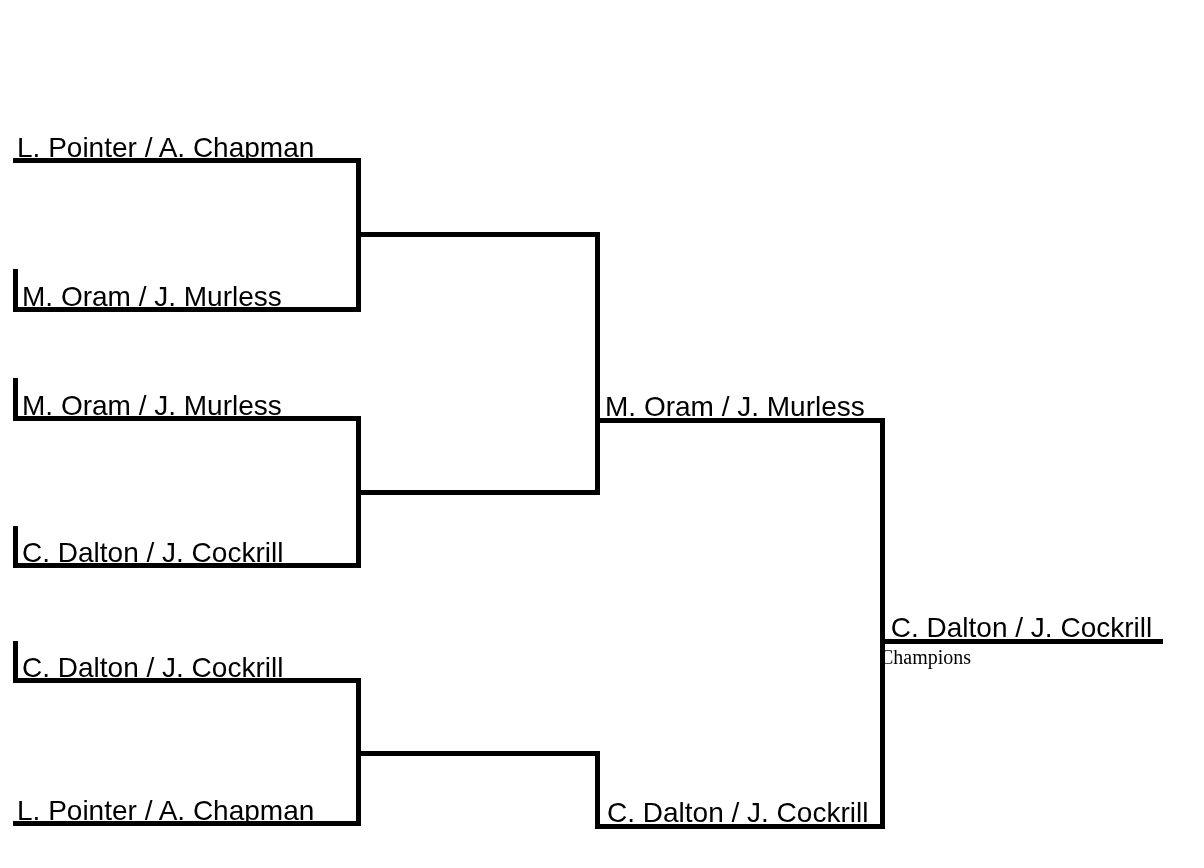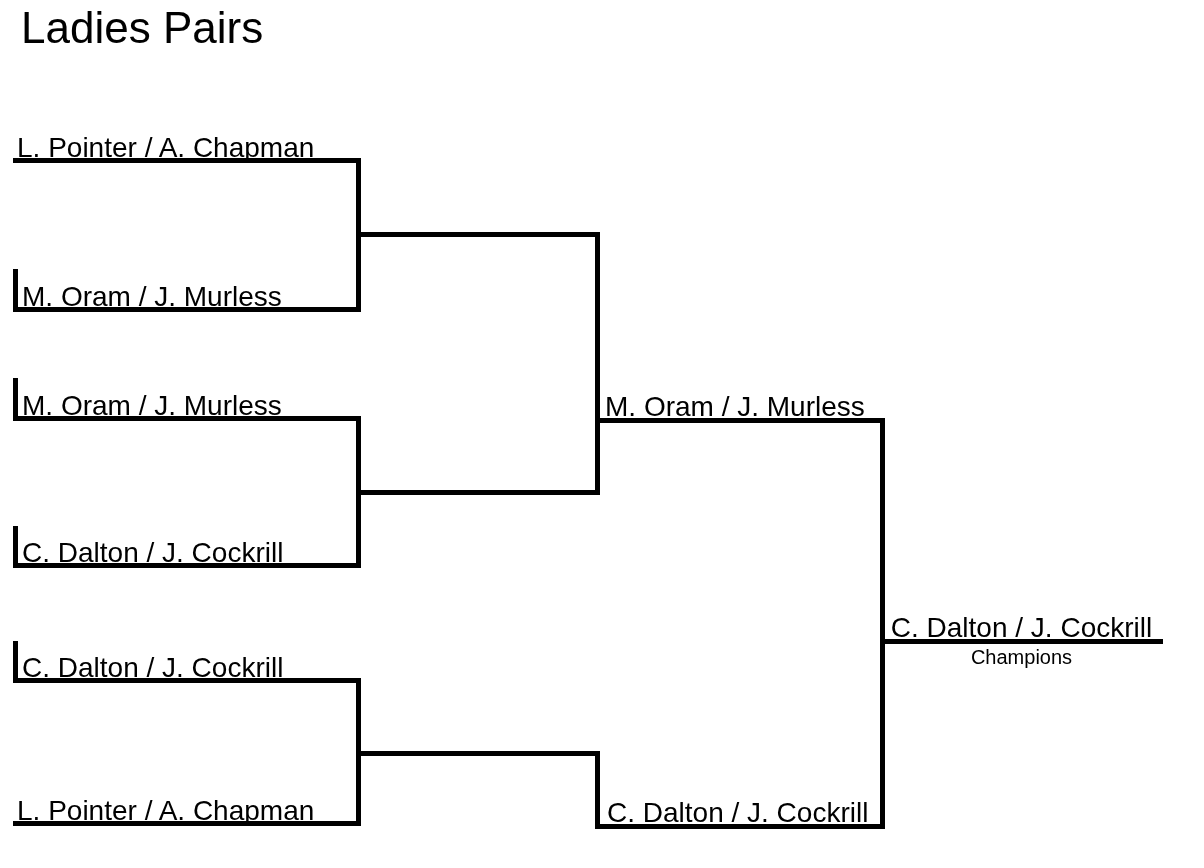--- a/index.html
+++ b/index.html
@@ -33,29 +33,29 @@
     line-height: 1.05;
     white-space: nowrap;
   }
   .centered {
     text-align: center;
   }
   .champions-sub {
     position: absolute;
     font-size: 20px;
     line-height: 1.1;
-    text-align: center;
+    text-align: left;
+    font-family: Liberation Serif, serif;
   }
 </style>
 </head>
 <body>
 
 <div id="stage">
 
-  <div class="title">Ladies Pairs</div>
 
   <div class="lbl" style="left:17px; top:132px;">L. Pointer / A. Chapman</div>
   <div class="ln" style="left:13px; top:158px; width:348px; height:5px;"></div>
 
   <div class="lbl" style="left:22px; top:281px;">M. Oram / J. Murless</div>
   <div class="ln" style="left:13px; top:269px; width:5px; height:43px;"></div>
   <div class="ln" style="left:13px; top:307px; width:348px; height:5px;"></div>
 
   <div class="ln" style="left:356px; top:158px; width:5px; height:154px;"></div>
   <div class="ln" style="left:356px; top:232px; width:244px; height:5px;"></div>

